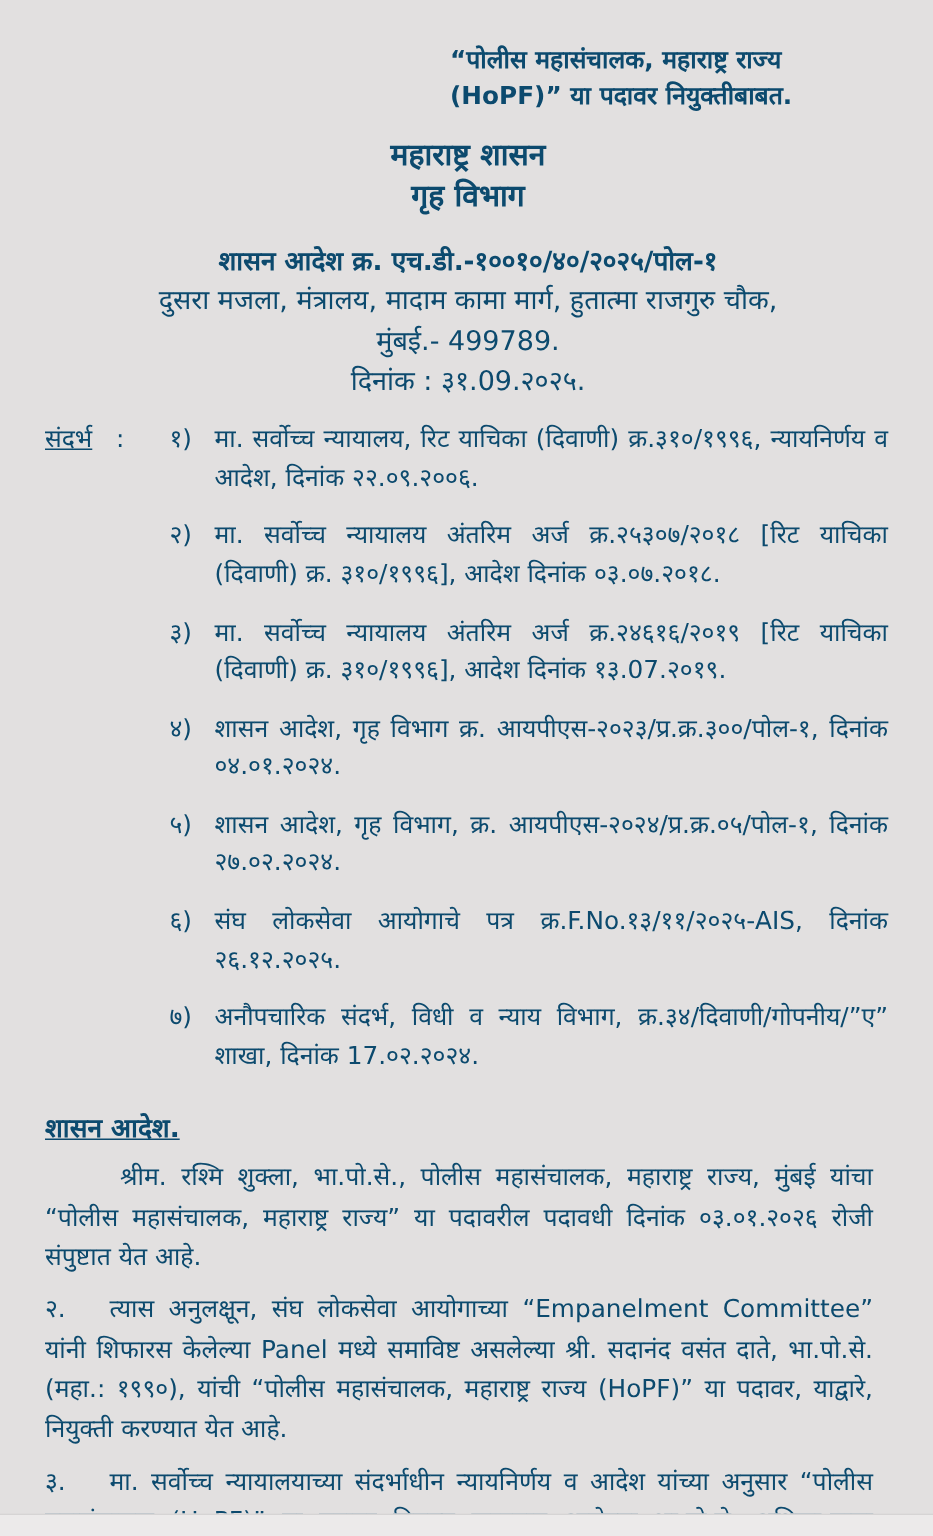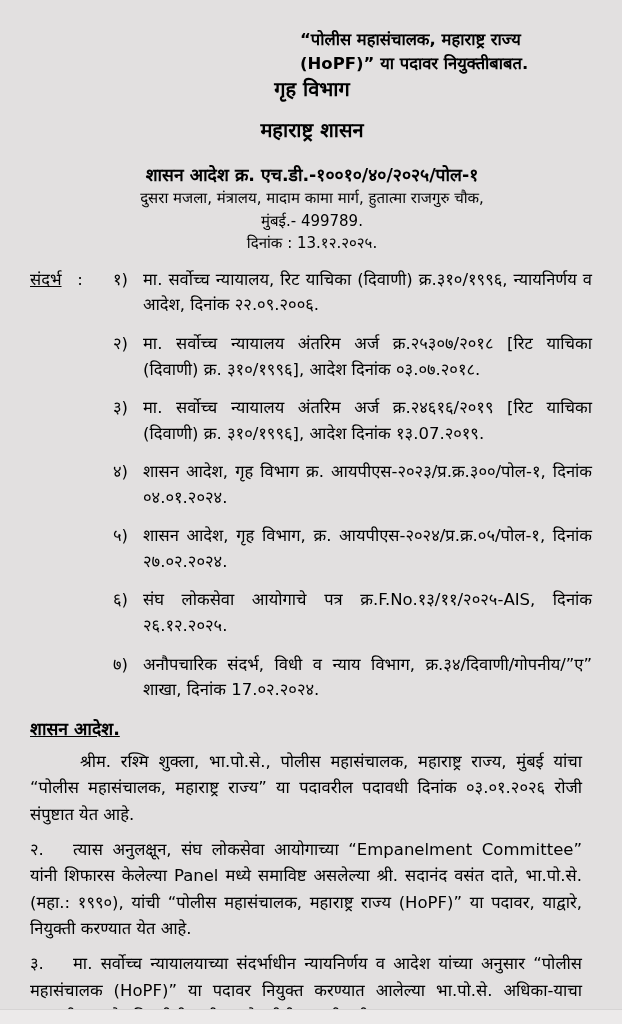--- a/index.html
+++ b/index.html
@@ -6,21 +6,21 @@
     margin: 0;
     padding: 0;
     background: #cfcdcd;
     font-family: "DejaVu Sans", "Liberation Sans", sans-serif;
   }
   .page {
     position: relative;
     width: 622px;
     height: 1024px;
     background: #e2e0e0;
-    color: #000000;
+    color: #0c4a6e;
     overflow: hidden;
     box-sizing: border-box;
     padding: 28px 28px 0 30px;
   }
   .subject {
     width: 292px;
     margin-left: auto;
     margin-right: 2px;
     font-weight: bold;
     font-size: 16.5px;
@@ -39,21 +39,21 @@
     font-weight: bold;
     line-height: 1.35;
   }
   .order-no {
     margin-top: 19px;
     font-size: 17.5px;
     font-weight: bold;
     line-height: 1.4;
   }
   .addr {
-    font-size: 15px;
+    font-size: 18px;
     line-height: 1.5;
   }
   .refs {
     display: flex;
     margin-top: 12px;
   }
   .refs-label {
     flex: 0 0 83px;
     font-size: 16.5px;
     white-space: nowrap;
@@ -62,20 +62,21 @@
   .refs-items { flex: 1; }
   .ref-row {
     display: flex;
     margin-bottom: 13px;
     font-size: 16.5px;
     line-height: 1.55;
   }
   .ref-num { flex: 0 0 30px; }
   .ref-text { flex: 1; text-align: justify; padding-right: 2px; }
   .section-heading {
+    margin-top: 10px;
     font-size: 17.5px;
     font-weight: bold;
   }
   .section-heading .u { text-decoration: underline; }
   .para {
     margin: 9px 12px 0 0;
     font-size: 16.5px;
     line-height: 1.6;
     text-align: justify;
   }
@@ -94,26 +95,26 @@
     border-top: 1px solid #d6d4d4;
   }
 </style>
 </head>
 <body>
 
 <div class="page">
 
   <div class="subject">“पोलीस महासंचालक, महाराष्ट्र राज्य (HoPF)” या पदावर नियुक्तीबाबत.</div>
 
+  <div class="center govt-title">महाराष्ट्र शासन</div>
   <div class="center dept-title">गृह विभाग</div>
-  <div class="center govt-title">महाराष्ट्र शासन</div>
   <div class="center order-no">शासन आदेश क्र. एच.डी.-१००१०/४०/२०२५/पोल-१</div>
   <div class="center addr">दुसरा मजला, मंत्रालय, मादाम कामा मार्ग, हुतात्मा राजगुरु चौक,</div>
   <div class="center addr">मुंबई.- 499789.</div>
-  <div class="center addr">दिनांक : 13.१२.२०२५.</div>
+  <div class="center addr">दिनांक : ३१.09.२०२५.</div>
 
   <div class="refs">
     <div class="refs-label">
       <span class="u">संदर्भ</span>
       &nbsp;&nbsp;<span>:</span>
     </div>
     <div class="refs-items">
       <div class="ref-row">
         <span class="ref-num">१)</span>
         <span class="ref-text">मा. सर्वोच्च न्यायालय, रिट याचिका (दिवाणी) क्र.३१०/१९९६, न्यायनिर्णय व आदेश, दिनांक २२.०९.२००६.</span>

